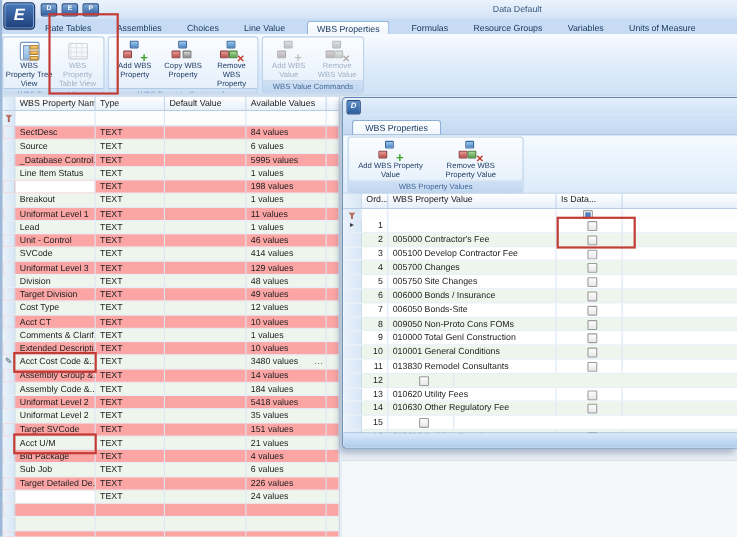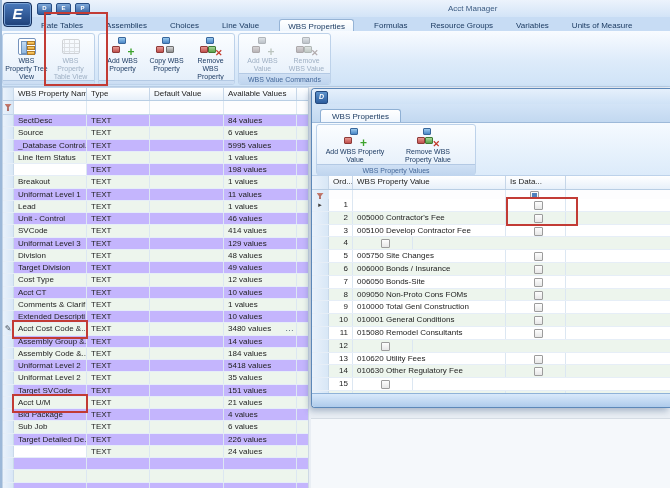--- a/index.html
+++ b/index.html
@@ -61,21 +61,21 @@
   
   .grid{position:absolute;left:2px;top:87px;width:306px;height:401px;background:#fff;
     border-left:1px solid #c2d3e6;border-top:1px solid #c6d8ec;box-sizing:border-box;overflow:hidden}
   .g-header{height:12px;display:flex;background:linear-gradient(#ffffff,#e7f0fa);
     border-bottom:1px solid #b9cee4}
   .g-h{box-sizing:border-box;font-size:8px;color:#222;padding:1px 0 0 4px;
     border-right:1px solid #c6d6e8;white-space:nowrap;overflow:hidden}
   .g-filter{height:13px;display:flex;background:#fdfdfe;border-bottom:1px solid #c3d6ea}
   .g-frow-cell{box-sizing:border-box;border-right:1px solid #dde8f3}
   .g-row{height:12.26px;display:flex;font-size:8px;color:#1c1c1c;border-bottom:1px solid #e6eef7;
-    box-sizing:border-box;background:#c4b5fd}
+    box-sizing:border-box;background:#fca5a5}
   .g-row.stripe{background:#edf5ed}
   .c-ind{width:11px;flex:none;background:linear-gradient(90deg,#eaf2fb,#d8e7f6);
     border-right:1px solid #c9d9ea;box-sizing:border-box;position:relative}
   .c-name{width:73px;flex:none}.c-type{width:63px;flex:none}
   .c-def{width:74px;flex:none}.c-avail{width:73px;flex:none}.c-extra{flex:1;border-right:none!important}
   .g-c{box-sizing:border-box;padding:1px 0 0 4px;border-right:1px solid #dce7f2;
     white-space:nowrap;overflow:hidden;position:relative}
   .redacted{position:absolute;left:-1px;top:-1px;width:74px;height:13px;background:#fff;
     border:1px solid #e0e0e0;border-right:2px solid #9a9a9a;box-shadow:1px 1px 2px rgba(0,0,0,.25);z-index:3}
   .funnel{width:7px;height:7px;margin:3px auto 0;background:linear-gradient(#c77d70,#9e4f44);
@@ -129,21 +129,21 @@
   
   .ann{position:absolute;border:2px solid #c23b35;pointer-events:none;z-index:60}
   .edge{position:absolute;left:0;top:0;width:2px;height:488px;background:#9cb8d8;z-index:1}
 </style>
 </head>
 <body>
 
 <div class="edge"></div>
 
 <div class="titlebar">
-  <span class="title">Acct Manager</span>
+  <span class="title">Data Default</span>
 </div>
 <div class="logo">E</div>
 <div class="qat">
     <div class="qat-btn">D</div>
     <div class="qat-btn">E</div>
     <div class="qat-btn">P</div>
   </div>
 
 <div class="tabstrip">
     <div class="tab">Rate Tables</div>
@@ -604,20 +604,21 @@
         <div class="p-c ord pc-ord">3</div>
         <div class="p-c pc-val">005100 Develop Contractor Fee</div>
         <div class="p-c pc-def">
           <div class="cb"></div>
         </div>
         <div class="p-c pc-extra"></div>
       </div>
       <div class="p-row stripe">
         <div class="pc-ind" style="background: linear-gradient(90deg, rgb(234, 242, 251), rgb(216, 231, 246)); border-right: 1px solid rgb(201, 217, 234);"></div>
         <div class="p-c ord pc-ord">4</div>
+        <div class="p-c pc-val">005700 Changes</div>
         <div class="p-c pc-def">
           <div class="cb"></div>
         </div>
         <div class="p-c pc-extra"></div>
       </div>
       <div class="p-row">
         <div class="pc-ind" style="background: linear-gradient(90deg, rgb(234, 242, 251), rgb(216, 231, 246)); border-right: 1px solid rgb(201, 217, 234);"></div>
         <div class="p-c ord pc-ord">5</div>
         <div class="p-c pc-val">005750 Site Changes</div>
         <div class="p-c pc-def">
@@ -666,21 +667,21 @@
         <div class="p-c ord pc-ord">10</div>
         <div class="p-c pc-val">010001 General Conditions</div>
         <div class="p-c pc-def">
           <div class="cb"></div>
         </div>
         <div class="p-c pc-extra"></div>
       </div>
       <div class="p-row">
         <div class="pc-ind" style="background: linear-gradient(90deg, rgb(234, 242, 251), rgb(216, 231, 246)); border-right: 1px solid rgb(201, 217, 234);"></div>
         <div class="p-c ord pc-ord">11</div>
-        <div class="p-c pc-val">015080 Remodel Consultants</div>
+        <div class="p-c pc-val">013830 Remodel Consultants</div>
         <div class="p-c pc-def">
           <div class="cb"></div>
         </div>
         <div class="p-c pc-extra"></div>
       </div>
       <div class="p-row stripe">
         <div class="pc-ind" style="background: linear-gradient(90deg, rgb(234, 242, 251), rgb(216, 231, 246)); border-right: 1px solid rgb(201, 217, 234);"></div>
         <div class="p-c ord pc-ord">12</div>
         <div class="p-c pc-def">
           <div class="cb"></div>

